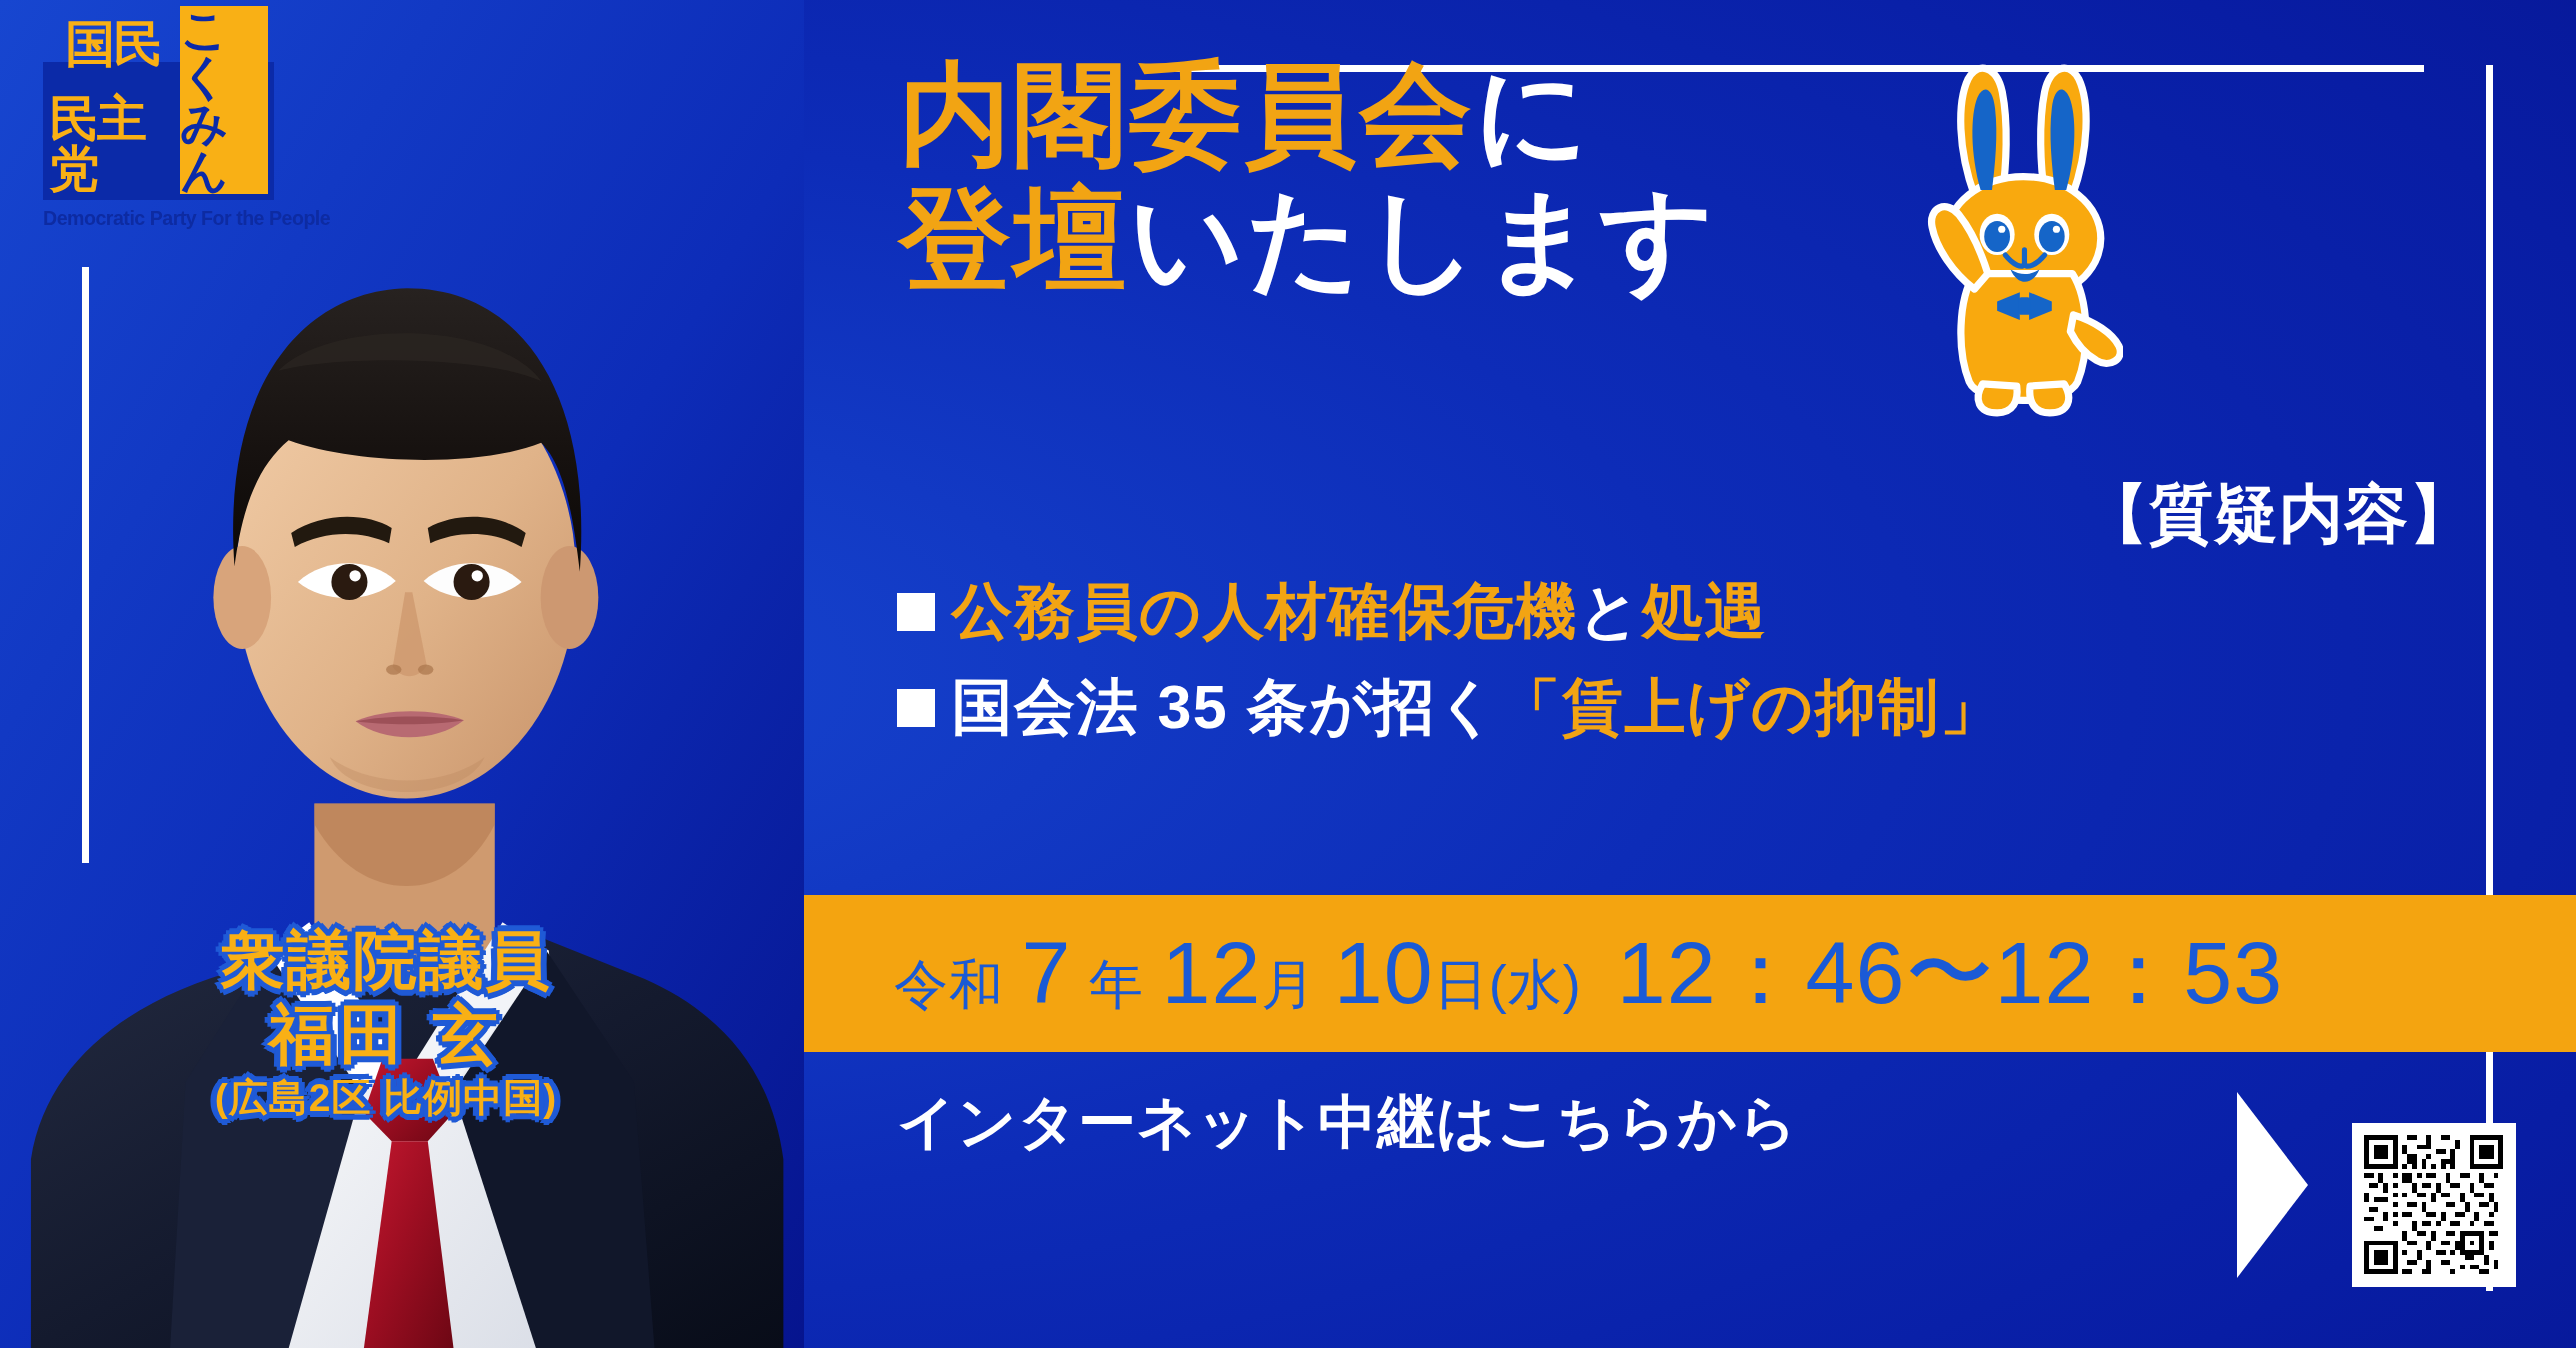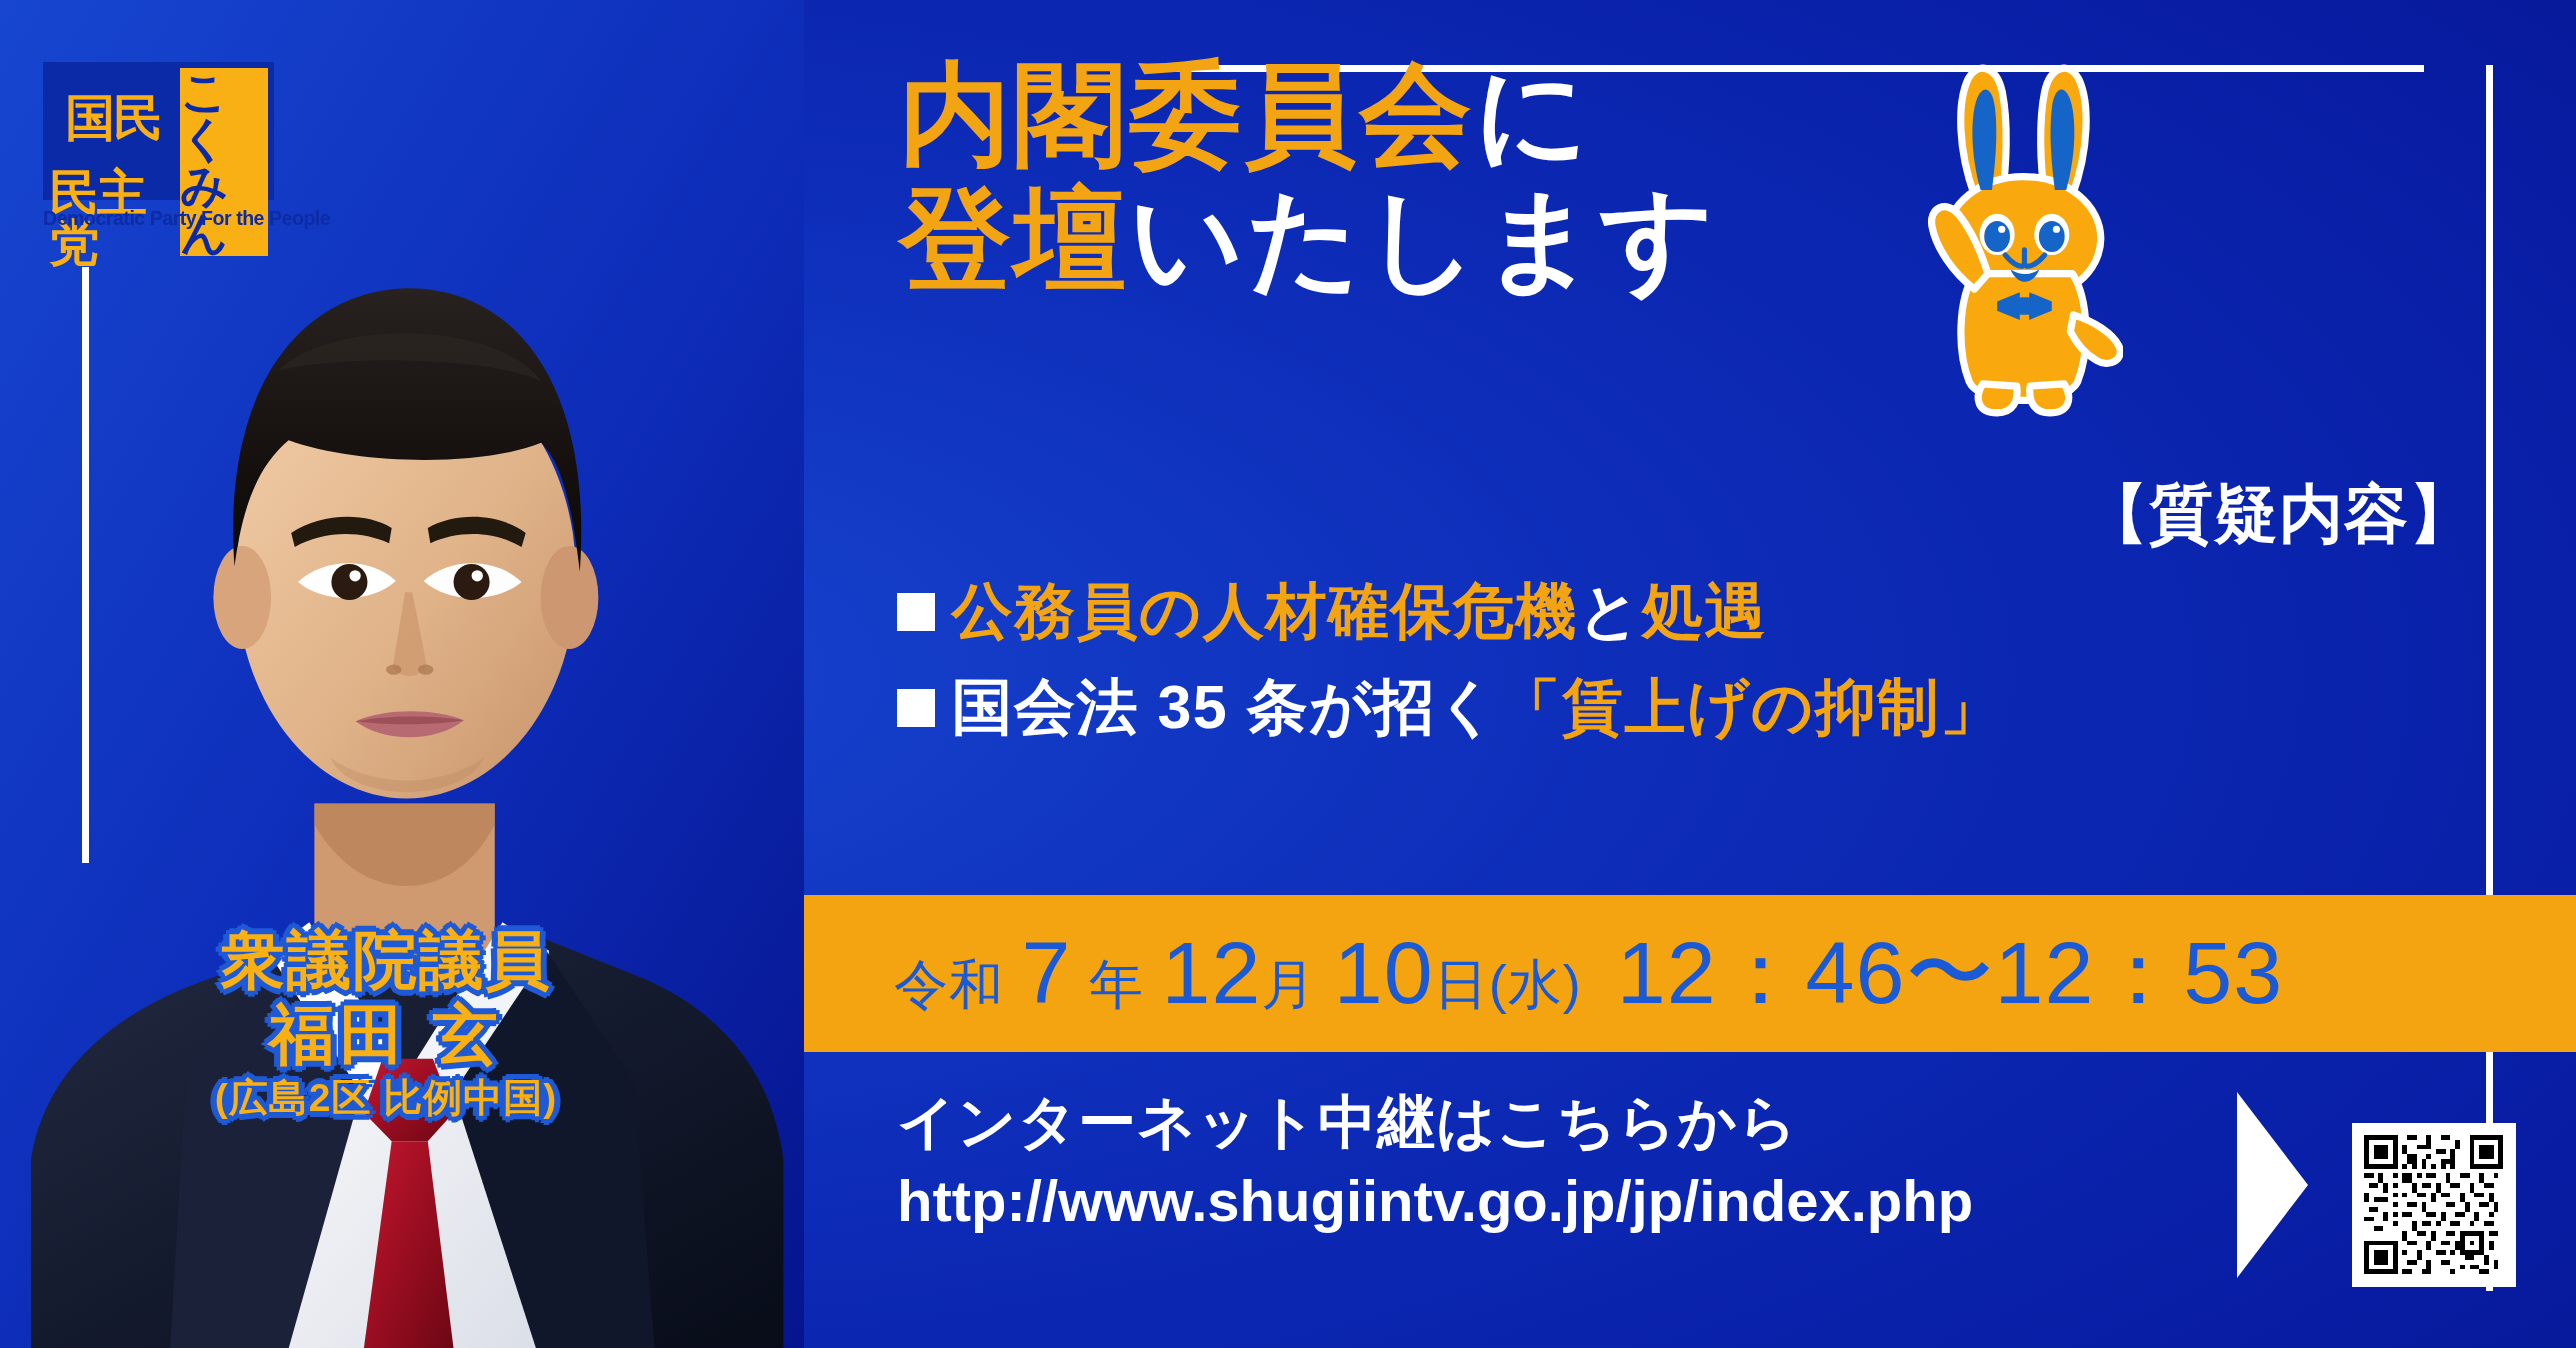--- a/index.html
+++ b/index.html
@@ -24,21 +24,21 @@
   
   #photo{
     position:absolute;left:0;top:0;width:804px;height:1348px;
     overflow:hidden;
   }
   #photo svg{display:block;width:100%;height:100%;}
 
   
   #logo-block{position:absolute;left:43px;top:62px;width:289px;}
   #logo-mark{
-    display:flex;align-items:flex-start;
+    display:flex;align-items:flex-end;
     background:#0b2aa8;padding:6.2px;width:231px;height:138px;
   }
   #logo-kanji{
     flex:0 0 128px;display:grid;grid-template-rows:1fr 1fr;
     justify-items:center;align-items:center;
     color:#f9b015;font-weight:700;font-size:50px;line-height:1;
     letter-spacing:-2.1px;
   }
   #logo-kana{
     flex:1;background:#f9b015;color:#0b2aa8;
@@ -340,21 +340,20 @@
           <span class="gap"></span>
           <span class="gap"></span>
           <span class="big">12：46</span>
           <span class="big">〜</span>
           <span class="big">12：53</span>
       </div>
     </div>
 
     <div id="link-block">
       <div id="link-head">インターネット中継はこちらから</div>
-      <div id="link-url">http://www.shugiintv.go.jp/jp/index.php</div>
 
       <div id="arrow"></div>
 
       <div id="qr">
         <svg viewBox="0 0 29 29" shape-rendering="crispEdges" aria-hidden="true">
           <rect width="29" height="29" fill="#ffffff"></rect>
           <g fill="#000000">
 
             <rect x="0" y="0" width="7" height="1"></rect>
               <rect x="0" y="6" width="7" height="1"></rect>

